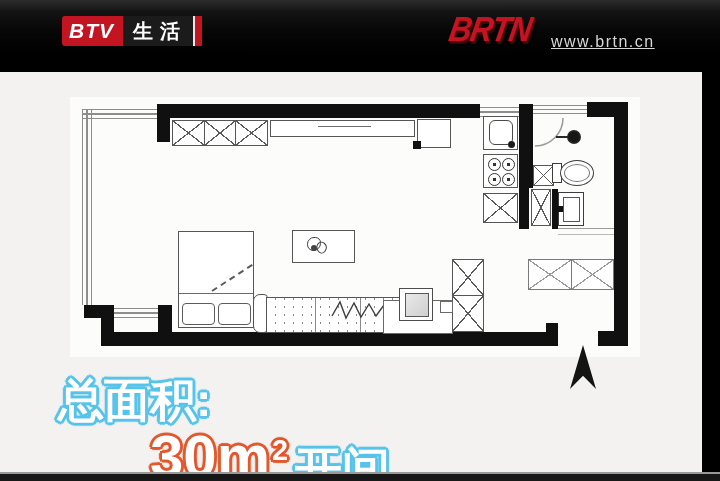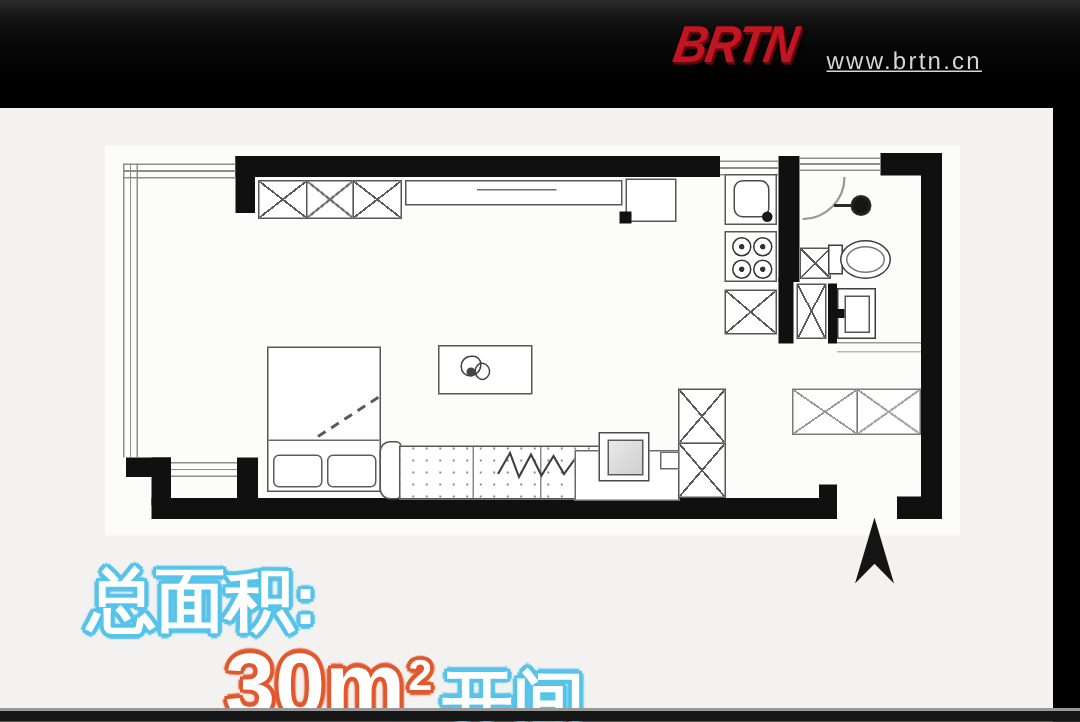--- a/index.html
+++ b/index.html
@@ -85,20 +85,25 @@
   
   .bottombar{position:absolute;left:0;top:472px;width:720px;height:9px;
     background:#171717;border-top:2px solid #989898;box-sizing:border-box;}
 </style>
 </head>
 <body>
 
 <div class="screen">
 
   <div class="topbar">
+    <div class="btv-logo">
+      <div class="btv-box">BTV</div>
+      <div class="life-box">生活</div>
+      <div class="red-tab"></div>
+    </div>
     <div class="brtn-logo">BRTN</div>
     <div class="network-url">www.brtn.cn</div>
   </div>
 
   <div class="content">
     <div class="paper"></div>
 
     <div class="wall" style="left:157px;top:32px;width:323px;height:14px"></div>
     <div class="wall" style="left:157px;top:32px;width:13px;height:38px"></div>
     <div class="wall" style="left:519px;top:32px;width:14px;height:84px"></div>

